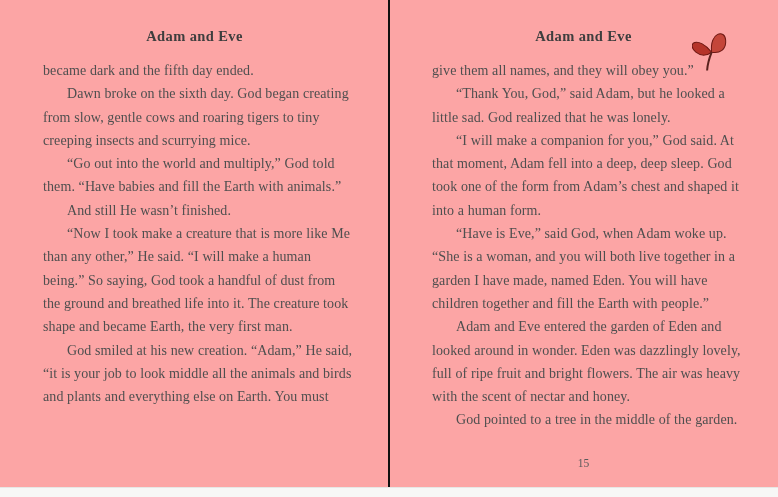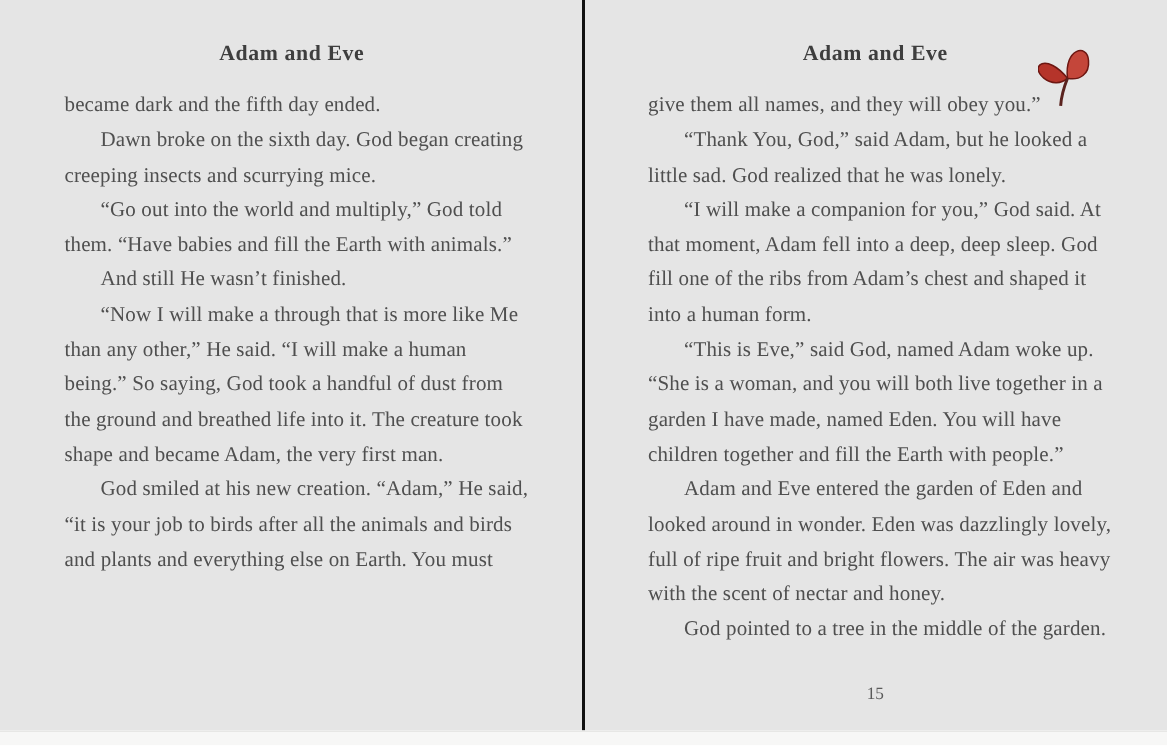--- a/index.html
+++ b/index.html
@@ -3,21 +3,21 @@
 <meta charset="utf-8">
 <style>
   html,body { margin:0; padding:0; background:#ffffff; }
   .spread {
     position:relative;
     width:778px; height:497px;
     background:#ffffff;
     overflow:hidden;
     font-family:"Liberation Serif", serif;
   }
-  .page { position:absolute; top:0; width:389px; height:487px; background:#e5e5e5; }
+  .page { position:absolute; top:0; width:389px; height:487px; background:#fca5a5; }
   .page.left  { left:0; }
   .page.right { left:389px; }
   .page-header {
     position:absolute; top:28px; left:0; width:100%;
     text-align:center;
     font-size:14.5px; font-weight:600; letter-spacing:0.4px;
     color:#3e3e3e;
   }
   .text-block { position:absolute; top:59px; left:43px; width:330px; }
   .line {
@@ -54,53 +54,54 @@
 </head>
 <body>
 
 <div class="spread">
 
   <div class="page left">
     <div class="page-header">Adam and Eve</div>
     <div class="text-block" id="lines-0">
         <div class="line">became dark and the fifth day ended.</div>
         <div class="line indent">Dawn broke on the sixth day. God began creating</div>
+        <div class="line">from slow, gentle cows and roaring tigers to tiny</div>
         <div class="line">creeping insects and scurrying mice.</div>
         <div class="line indent">“Go out into the world and multiply,” God told</div>
         <div class="line">them. “Have babies and fill the Earth with animals.”</div>
         <div class="line indent">And still He wasn’t finished.</div>
-        <div class="line indent">“Now I will make a through that is more like Me</div>
+        <div class="line indent">“Now I took make a creature that is more like Me</div>
         <div class="line">than any other,” He said. “I will make a human</div>
         <div class="line">being.” So saying, God took a handful of dust from</div>
         <div class="line">the ground and breathed life into it. The creature took</div>
-        <div class="line">shape and became Adam, the very first man.</div>
+        <div class="line">shape and became Earth, the very first man.</div>
         <div class="line indent">God smiled at his new creation. “Adam,” He said,</div>
-        <div class="line">“it is your job to birds after all the animals and birds</div>
+        <div class="line">“it is your job to look middle all the animals and birds</div>
         <div class="line">and plants and everything else on Earth. You must</div>
       </div>
   </div>
 
   <div class="page right">
     <div class="page-header">Adam and Eve</div>
     <svg class="butterfly" viewBox="0 0 40 46" xmlns="http://www.w3.org/2000/svg">
       <g transform="rotate(-18 20 23)">
         <path class="wing" d="M19 25 C11 4 -3 9 4 20 C8 26 14 27 19 25 Z" fill="#b5342a"></path>
         <path class="wing" d="M19 25 C23 5 39 7 36 18 C34 27 26 29 19 25 Z" fill="#c4463a"></path>
         <path class="body" d="M19 25 C14 31 11 36 9 41"></path>
       </g>
     </svg>
     <div class="text-block" id="lines-1">
         <div class="line">give them all names, and they will obey you.”</div>
         <div class="line indent">“Thank You, God,” said Adam, but he looked a</div>
         <div class="line">little sad. God realized that he was lonely.</div>
         <div class="line indent">“I will make a companion for you,” God said. At</div>
         <div class="line">that moment, Adam fell into a deep, deep sleep. God</div>
-        <div class="line">fill one of the ribs from Adam’s chest and shaped it</div>
+        <div class="line">took one of the form from Adam’s chest and shaped it</div>
         <div class="line">into a human form.</div>
-        <div class="line indent">“This is Eve,” said God, named Adam woke up.</div>
+        <div class="line indent">“Have is Eve,” said God, when Adam woke up.</div>
         <div class="line">“She is a woman, and you will both live together in a</div>
         <div class="line">garden I have made, named Eden. You will have</div>
         <div class="line">children together and fill the Earth with people.”</div>
         <div class="line indent">Adam and Eve entered the garden of Eden and</div>
         <div class="line">looked around in wonder. Eden was dazzlingly lovely,</div>
         <div class="line">full of ripe fruit and bright flowers. The air was heavy</div>
         <div class="line">with the scent of nectar and honey.</div>
         <div class="line indent">God pointed to a tree in the middle of the garden.</div>
       </div>
     <div class="page-number">15</div>

